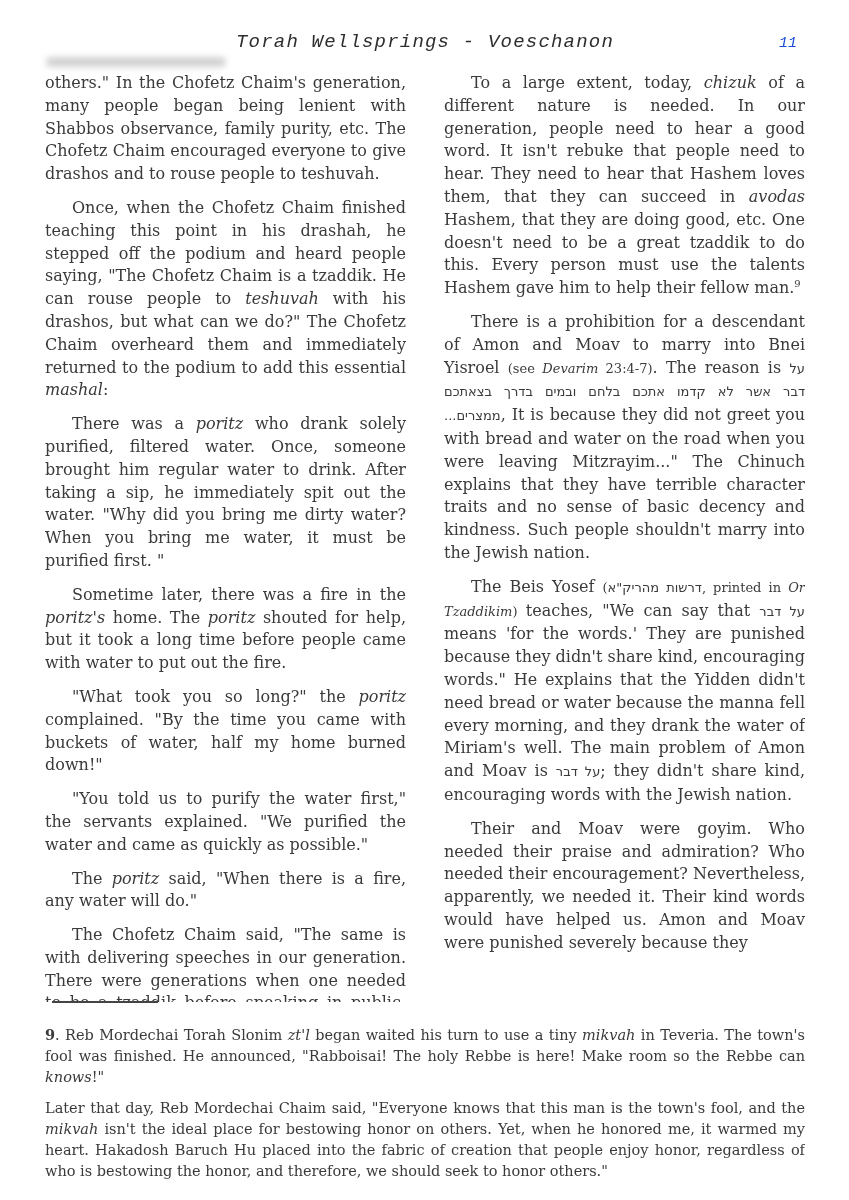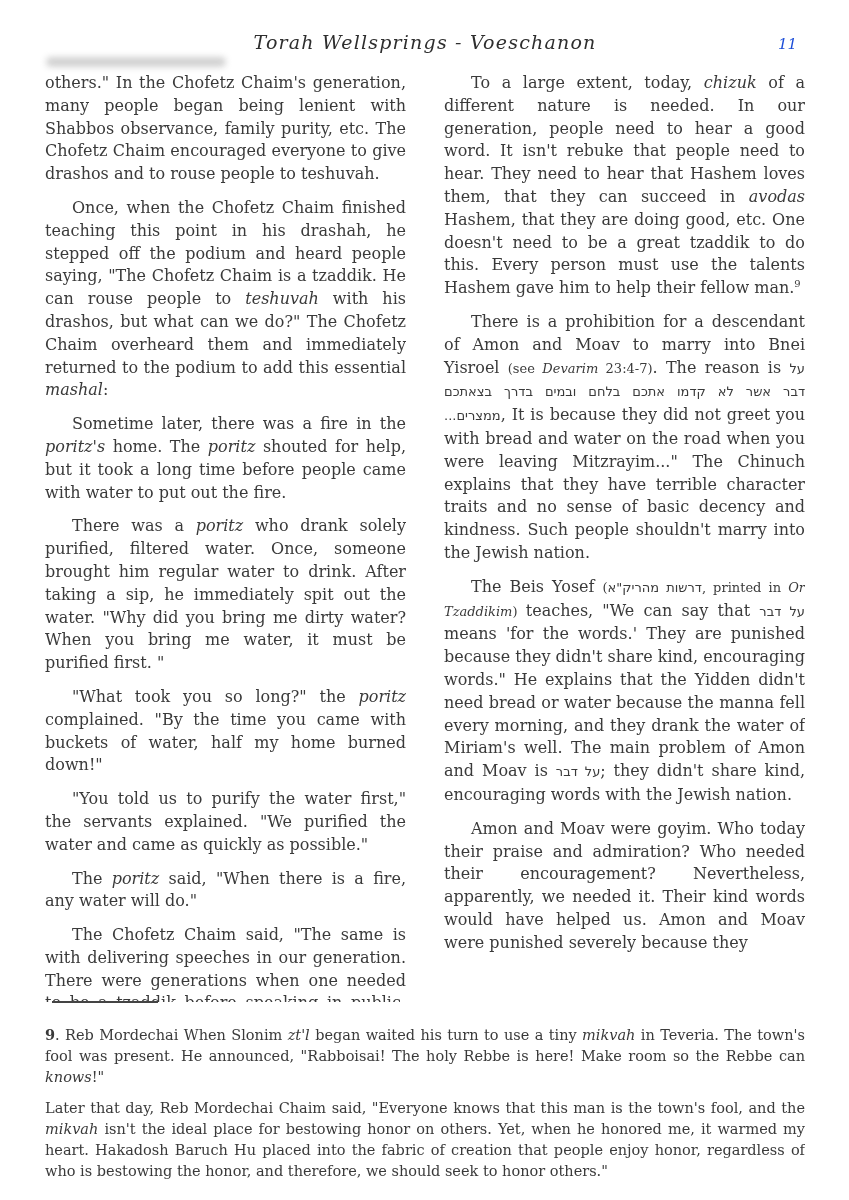--- a/index.html
+++ b/index.html
@@ -16,20 +16,21 @@
     overflow: hidden;
     font-family: "DejaVu Serif", "Liberation Serif", serif;
     color: #3a3a3a;
   }
   .page-header {
     position: absolute;
     top: 31px;
     left: 45px;
     right: 44px;
     height: 26px;
+    font-family: Liberation Mono, monospace;
   }
   .header-title {
     text-align: center;
     font-style: italic;
     font-size: 19px;
     letter-spacing: 1.2px;
     color: #2e2e2e;
   }
   .page-number {
     position: absolute;
@@ -114,35 +115,35 @@
     <div class="header-title">Torah Wellsprings - Voeschanon</div>
     <div class="page-number">11</div>
   </div>
 
   <div class="scan-smudge"></div>
 
   <div class="columns">
     <div class="col" id="col-left">
         <p class="para noindent"><span>others." In the Chofetz Chaim's generation, many people began being lenient with Shabbos observance, family purity, etc. The Chofetz Chaim encouraged everyone to give drashos and to rouse people to teshuvah.</span></p>
         <p class="para"><span>Once, when the Chofetz Chaim finished teaching this point in his drashah, he stepped off the podium and heard people saying, "The Chofetz Chaim is a tzaddik. He can rouse people to </span><span class="it">teshuvah</span><span> with his drashos, but what can we do?" The Chofetz Chaim overheard them and immediately returned to the podium to add this essential </span><span class="it">mashal</span><span>:</span></p>
+        <p class="para"><span>There was a </span><span class="it">poritz</span><span> who drank solely purified, filtered water. Once, someone brought him regular water to drink. After taking a sip, he immediately spit out the water. "Why did you bring me dirty water? When you bring me water, it must be purified first. "</span></p>
         <p class="para"><span>Sometime later, there was a fire in the </span><span class="it">poritz's</span><span> home. The </span><span class="it">poritz</span><span> shouted for help, but it took a long time before people came with water to put out the fire.</span></p>
-        <p class="para"><span>There was a </span><span class="it">poritz</span><span> who drank solely purified, filtered water. Once, someone brought him regular water to drink. After taking a sip, he immediately spit out the water. "Why did you bring me dirty water? When you bring me water, it must be purified first. "</span></p>
         <p class="para"><span>"What took you so long?" the </span><span class="it">poritz</span><span> complained. "By the time you came with buckets of water, half my home burned down!"</span></p>
         <p class="para"><span>"You told us to purify the water first," the servants explained. "We purified the water and came as quickly as possible."</span></p>
         <p class="para"><span>The </span><span class="it">poritz</span><span> said, "When there is a fire, any water will do."</span></p>
         <p class="para"><span>The Chofetz Chaim said, "The same is with delivering speeches in our generation. There were generations when one needed to be a tzaddik before speaking in public. But</span></p>
       </div>
     <div class="col" id="col-right">
         <p class="para"><span>To a large extent, today, </span><span class="it">chizuk</span><span> of a different nature is needed. In our generation, people need to hear a good word. It isn't rebuke that people need to hear. They need to hear that Hashem loves them, that they can succeed in </span><span class="it">avodas</span><span> Hashem, that they are doing good, etc. One doesn't need to be a great tzaddik to do this. Every person must use the talents Hashem gave him to help their fellow man.</span><sup class="fn-ref">9</sup></p>
         <p class="para"><span>There is a prohibition for a descendant of Amon and Moav to marry into Bnei Yisroel </span><span class="sm">(see </span><span class="it sm">Devarim</span><span class="sm"> 23:4-7)</span><span>. The reason is </span><span class="heb" dir="rtl">על דבר אשר לא קדמו אתכם בלחם ובמים בדרך בצאתכם ממצרים...</span><span>, It is because they did not greet you with bread and water on the road when you were leaving Mitzrayim..." The Chinuch explains that they have terrible character traits and no sense of basic decency and kindness. Such people shouldn't marry into the Jewish nation.</span></p>
         <p class="para"><span>The Beis Yosef </span><span class="sm">(</span><span class="sm heb" dir="rtl">דרשות מהריק"א</span><span class="sm">, printed in </span><span class="it sm">Or Tzaddikim</span><span class="sm">) </span><span>teaches, "We can say that </span><span class="heb" dir="rtl">על דבר</span><span> means 'for the words.' They are punished because they didn't share kind, encouraging words." He explains that the Yidden didn't need bread or water because the manna fell every morning, and they drank the water of Miriam's well. The main problem of Amon and Moav is </span><span class="heb" dir="rtl">על דבר</span><span>; they didn't share kind, encouraging words with the Jewish nation.</span></p>
-        <p class="para"><span>Amon and Moav were goyim. Who today their praise and admiration? Who needed their encouragement? Nevertheless, apparently, we needed it. Their kind words would have helped us. Amon and Moav were punished severely because they</span></p>
+        <p class="para"><span>Their and Moav were goyim. Who needed their praise and admiration? Who needed their encouragement? Nevertheless, apparently, we needed it. Their kind words would have helped us. Amon and Moav were punished severely because they</span></p>
       </div>
   </div>
 
   <div class="footnote-divider"></div>
 
   <div class="footnotes" id="footnotes">
-      <p class="para noindent"><span class="bd">9</span><span>. Reb Mordechai When Slonim </span><span class="it">zt'l</span><span> began waited his turn to use a tiny </span><span class="it">mikvah</span><span> in Teveria. The town's fool was present. He announced, "Rabboisai! The holy Rebbe is here! Make room so the Rebbe can </span><span class="it">knows</span><span>!"</span></p>
+      <p class="para noindent"><span class="bd">9</span><span>. Reb Mordechai Torah Slonim </span><span class="it">zt'l</span><span> began waited his turn to use a tiny </span><span class="it">mikvah</span><span> in Teveria. The town's fool was finished. He announced, "Rabboisai! The holy Rebbe is here! Make room so the Rebbe can </span><span class="it">knows</span><span>!"</span></p>
       <p class="para noindent"><span>Later that day, Reb Mordechai Chaim said, "Everyone knows that this man is the town's fool, and the </span><span class="it">mikvah</span><span> isn't the ideal place for bestowing honor on others. Yet, when he honored me, it warmed my heart. Hakadosh Baruch Hu placed into the fabric of creation that people enjoy honor, regardless of who is bestowing the honor, and therefore, we should seek to honor others."</span></p>
     </div>
 
 </div>
 
 </body></html>

